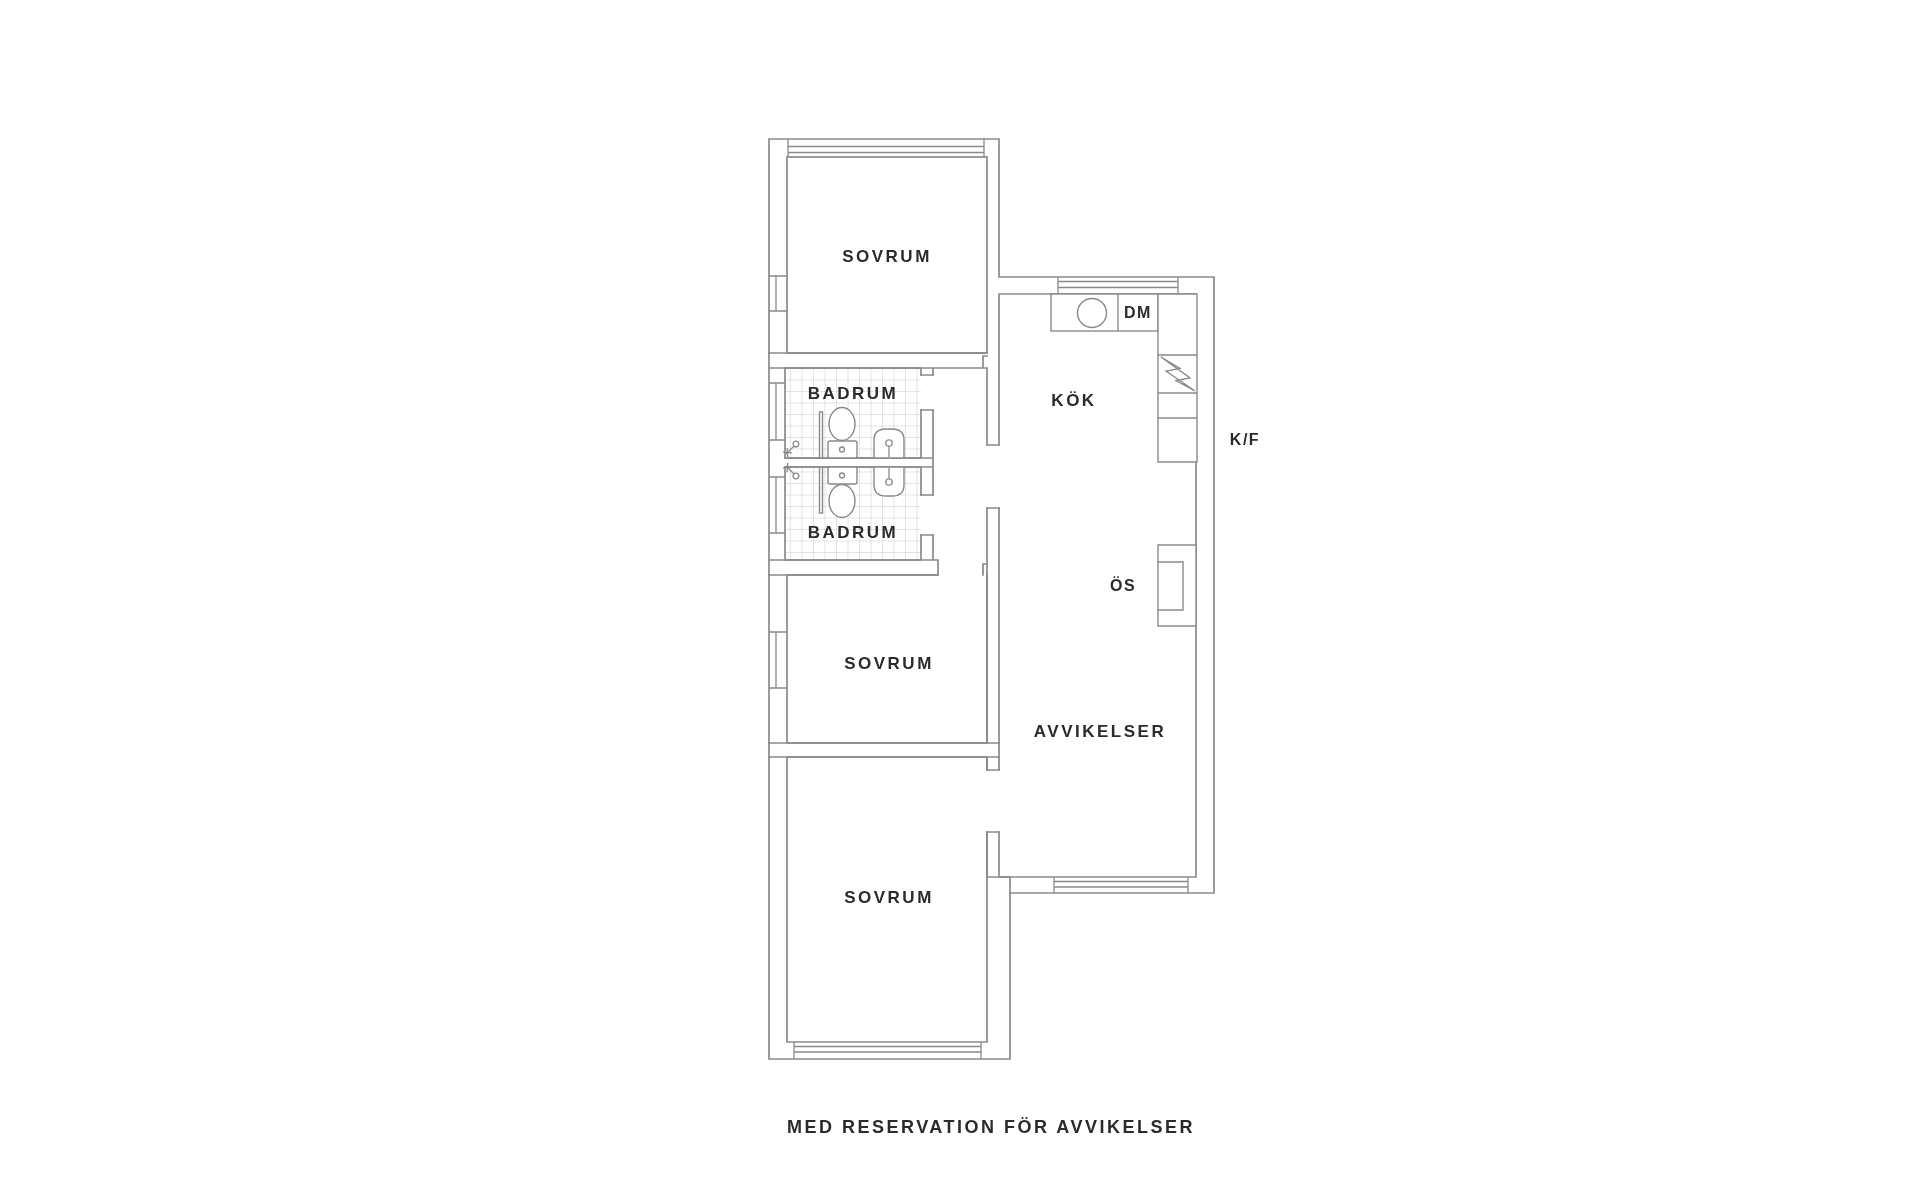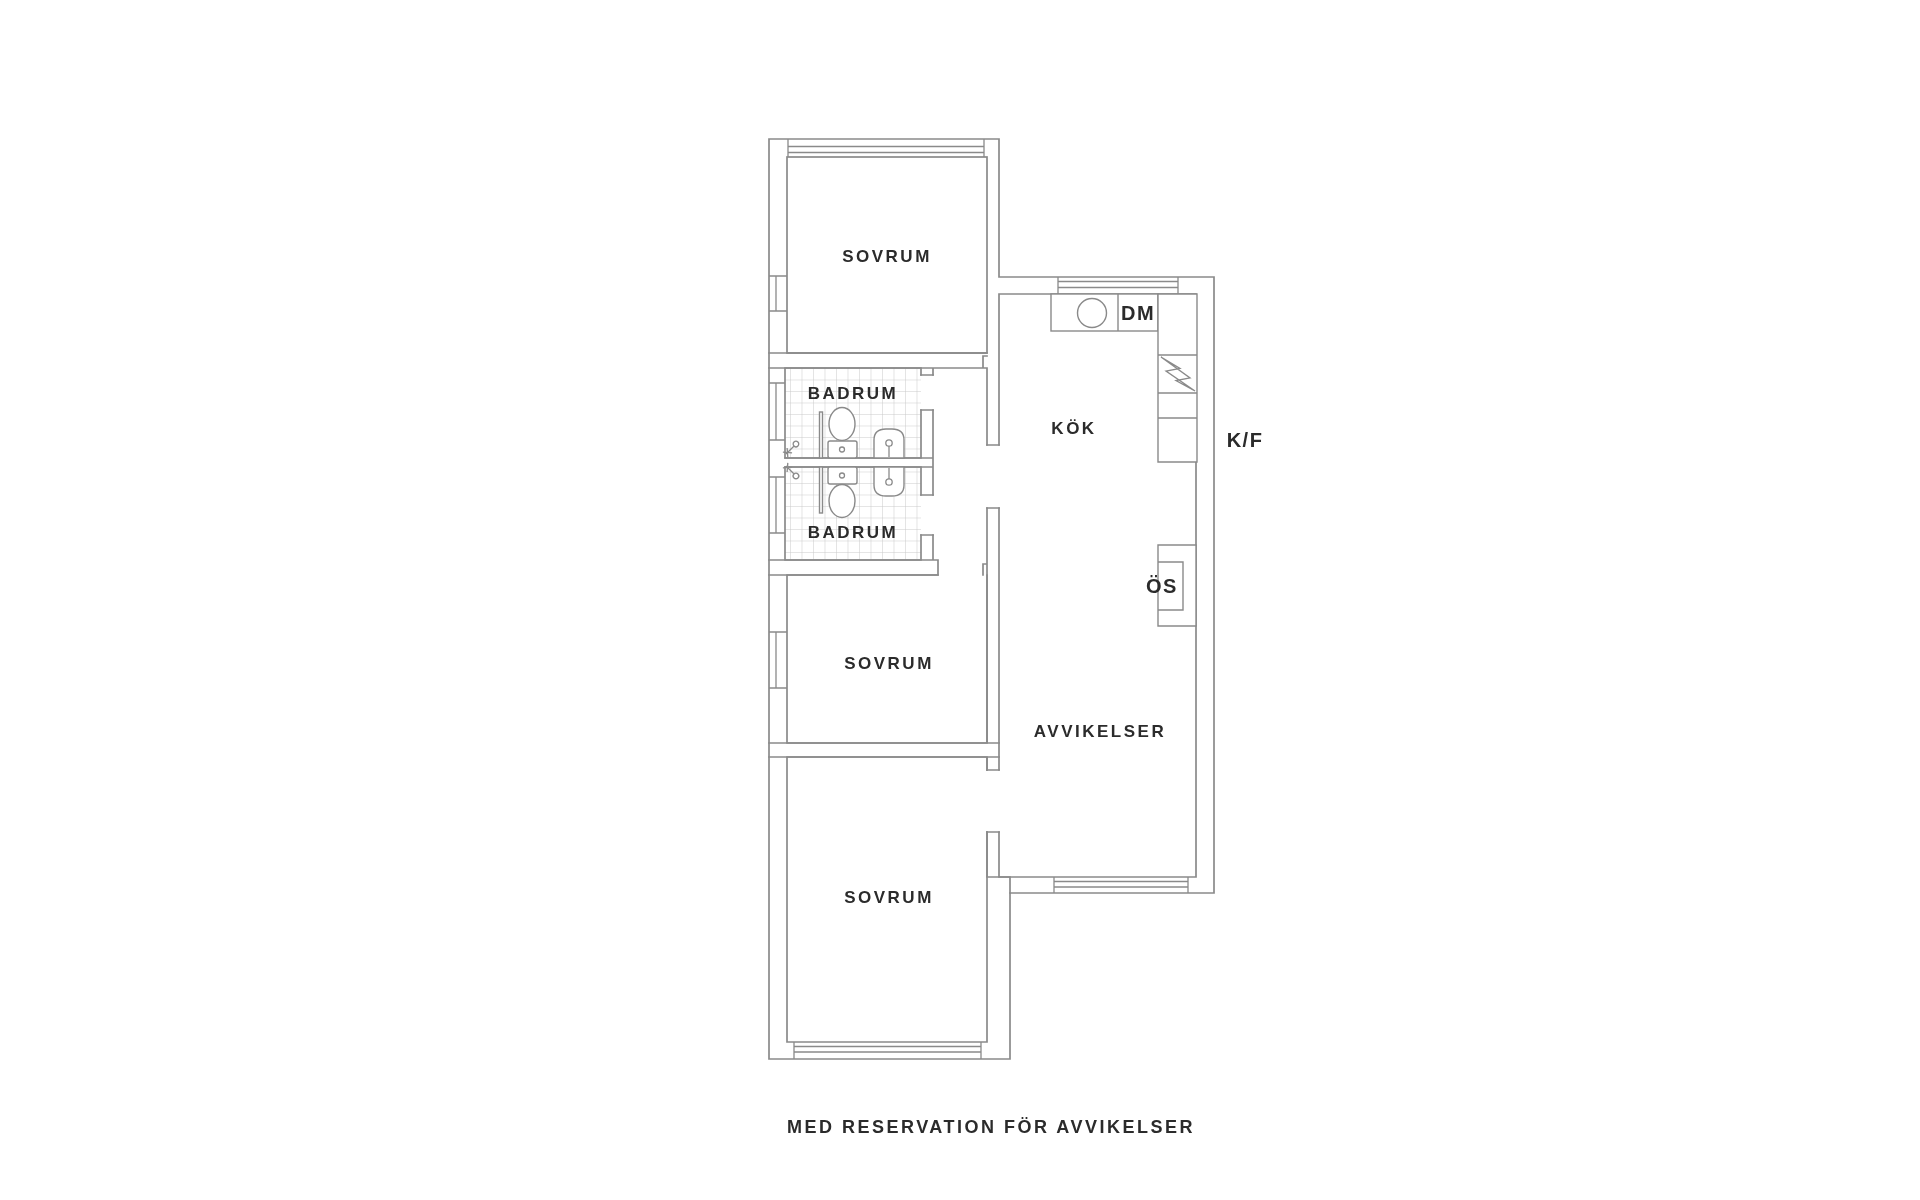--- a/index.html
+++ b/index.html
@@ -15,21 +15,21 @@
   }
   svg{position:absolute;left:0;top:0;}
   .w{stroke:var(--wall);stroke-width:1.7;fill:none;stroke-linecap:square;}
   .thin{stroke:var(--wall);stroke-width:1.3;fill:none;}
   .fix{stroke:var(--wall);stroke-width:1.4;fill:#ffffff;}
   .lbl{
     position:absolute;transform:translate(-50%,-50%);
     color:var(--text);font-weight:600;font-size:17px;letter-spacing:2.5px;
     white-space:nowrap;
   }
-  .lbl.small{font-size:20px;letter-spacing:1.5px;}
+  .lbl.small{font-size:16px;letter-spacing:1.5px;}
   .caption{
     position:absolute;transform:translate(-50%,-50%);
     color:var(--text);font-weight:700;font-size:18px;letter-spacing:2.5px;
     white-space:nowrap;
   }
 </style>
 </head>
 <body>
 
 <div class="stage">
@@ -126,22 +126,22 @@
       <line x1="-7" y1="0" x2="4" y2="0"></line>
         <circle cx="7" cy="0" r="2.8"></circle>
       <line x1="-8" y1="-3.5" x2="-2" y2="3.5"></line>
         <line x1="-2" y1="-3.5" x2="-8" y2="3.5"></line>
     </g>
   </svg>
 
   <div class="lbl" style="left:856px;top:257px">SOVRUM</div>
   <div class="lbl" style="left:822px;top:394px">BADRUM</div>
   <div class="lbl" style="left:822px;top:533px">BADRUM</div>
-  <div class="lbl" style="left:1043px;top:429px">KÖK</div>
+  <div class="lbl" style="left:1043px;top:401px">KÖK</div>
   <div class="lbl small" style="left:1107px;top:313px">DM</div>
   <div class="lbl small" style="left:1214px;top:440px">K/F</div>
-  <div class="lbl small" style="left:1131px;top:586px">ÖS</div>
+  <div class="lbl small" style="left:1092px;top:586px">ÖS</div>
   <div class="lbl" style="left:858px;top:664px">SOVRUM</div>
   <div class="lbl" style="left:1069px;top:732px">AVVIKELSER</div>
   <div class="lbl" style="left:858px;top:898px">SOVRUM</div>
 
   <div class="caption" style="left:960px;top:1127px">MED RESERVATION FÖR AVVIKELSER</div>
 </div>
 
 </body></html>

